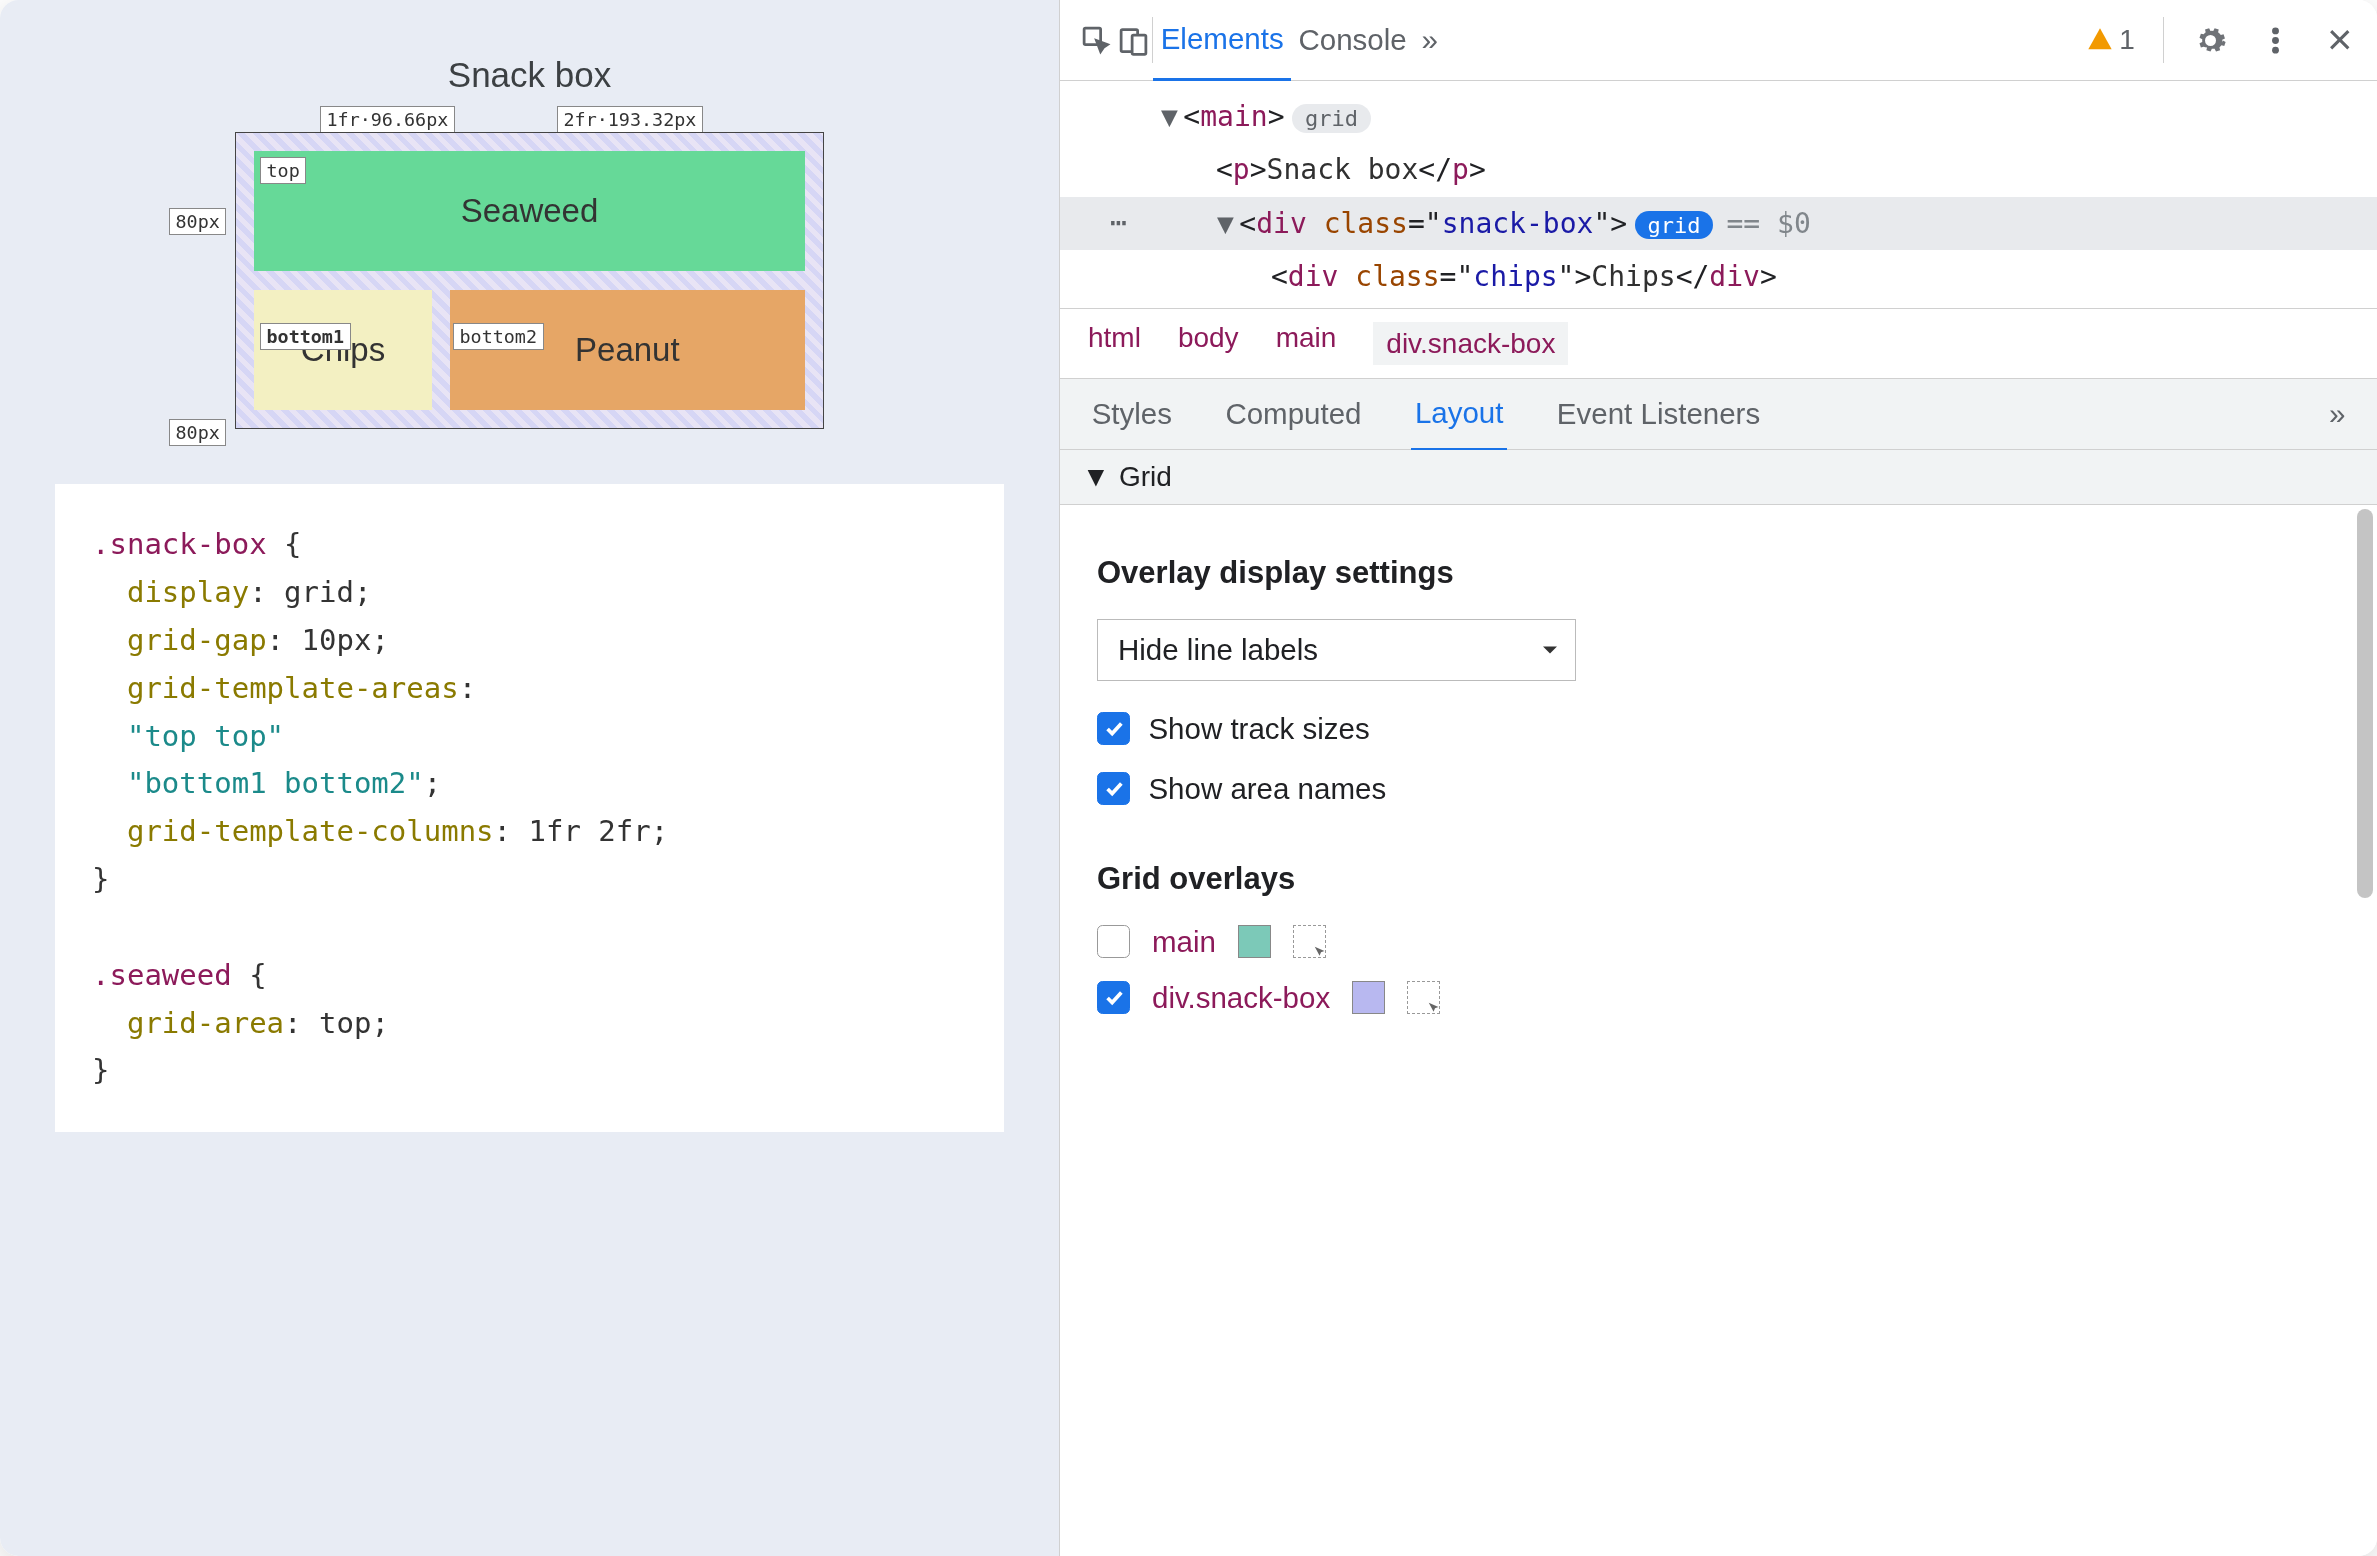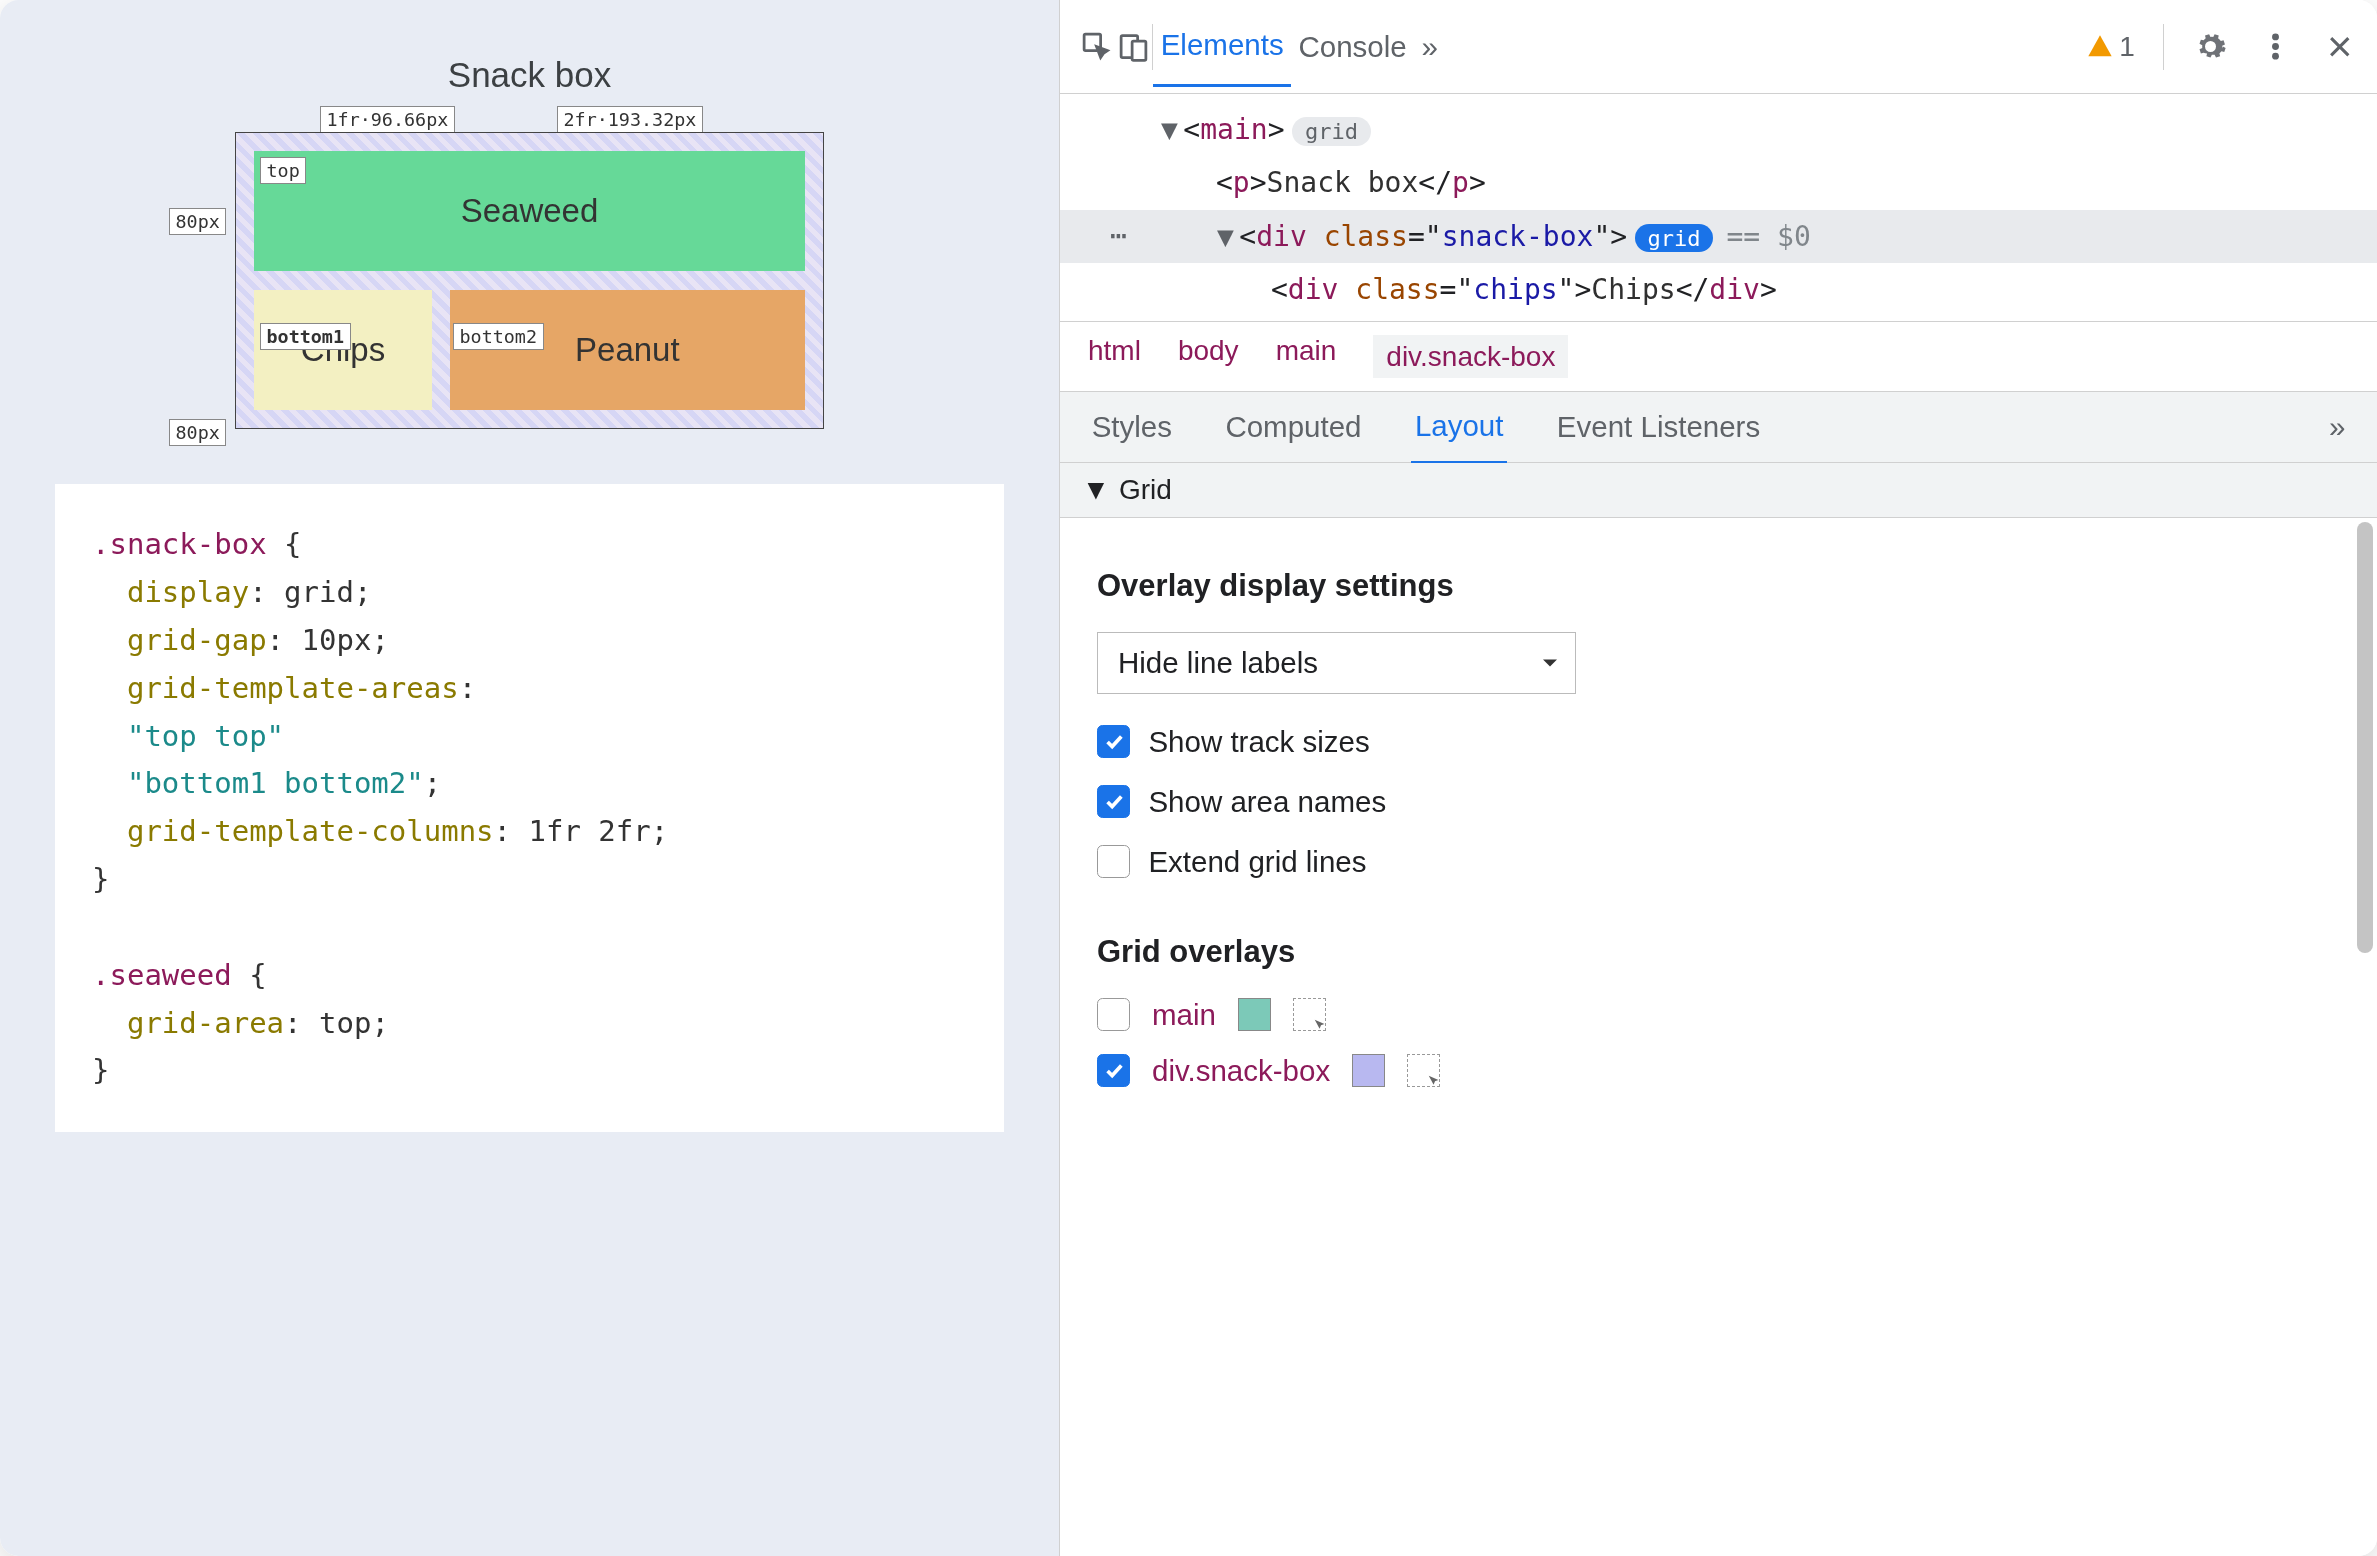--- a/index.html
+++ b/index.html
@@ -91,21 +91,21 @@
     .devtools {
       flex: 1;
       display: flex;
       flex-direction: column;
       border-left: 0.9px solid #d0d0d0;
       background: #fff;
     }
     .toolbar {
       display: flex;
       align-items: center;
-      height: 94px;
+      height: 81px;
       border-bottom: 0.9px solid #d0d0d0;
       padding: 0 18.4px;
     }
     .toolbar-icon {
       width: 37px; height: 37px;
       display: flex; align-items: center; justify-content: center;
       color: #5f6368;
     }
     .toolbar-sep { width: 0.9px; height: 46px; background: #d0d0d0; }
     .tab {
@@ -376,24 +376,20 @@
         <span>Show track sizes</span>
       </div>
       <div class="checkbox-row">
         <div class="checkbox checked">
             <svg width="22" height="22" viewBox="0 0 24 24" stroke="currentColor" stroke-width="4" fill="none">
               <path d="M5 12 l5 5 L20 6"></path>
             </svg>
           </div>
         <span>Show area names</span>
       </div>
-      <div class="checkbox-row">
-        <div class="checkbox"></div>
-        <span>Extend grid lines</span>
-      </div>
 
       <div class="subsection-title" style="margin-top:55px">Grid overlays</div>
 
       <div class="overlay-row">
         <div class="checkbox"></div>
         <span class="overlay-name">main</span>
         <div class="swatch" style="background:#7cc9b8"></div>
         <div class="highlight-icon">
             <svg width="16.6" height="16.6" viewBox="0 0 24 24" fill="#666">
               <path d="M4 4 l14 6 -5 2 -2 5z"></path>

